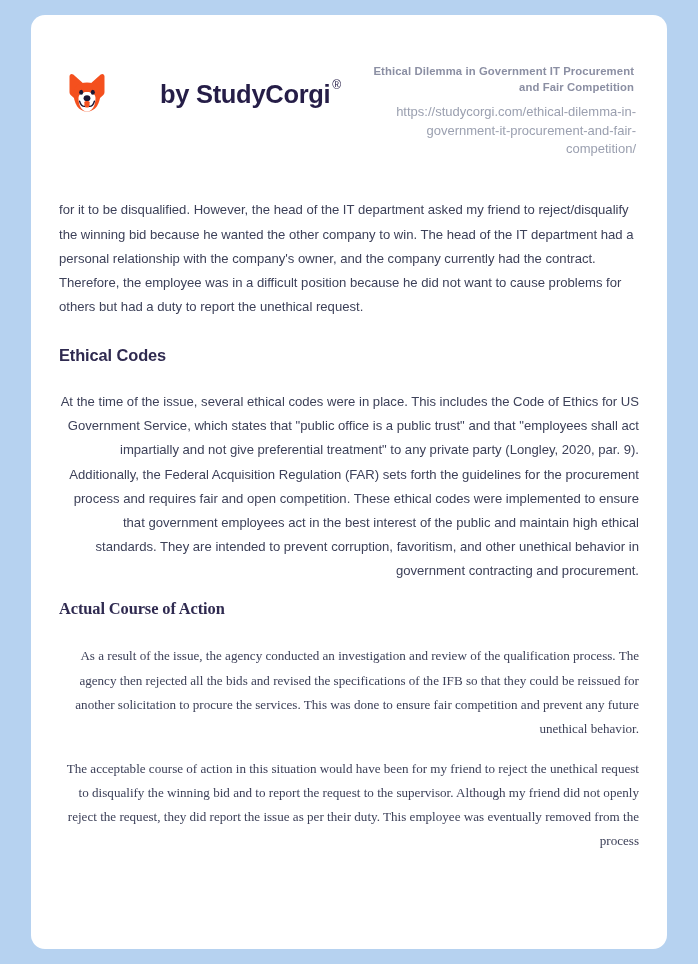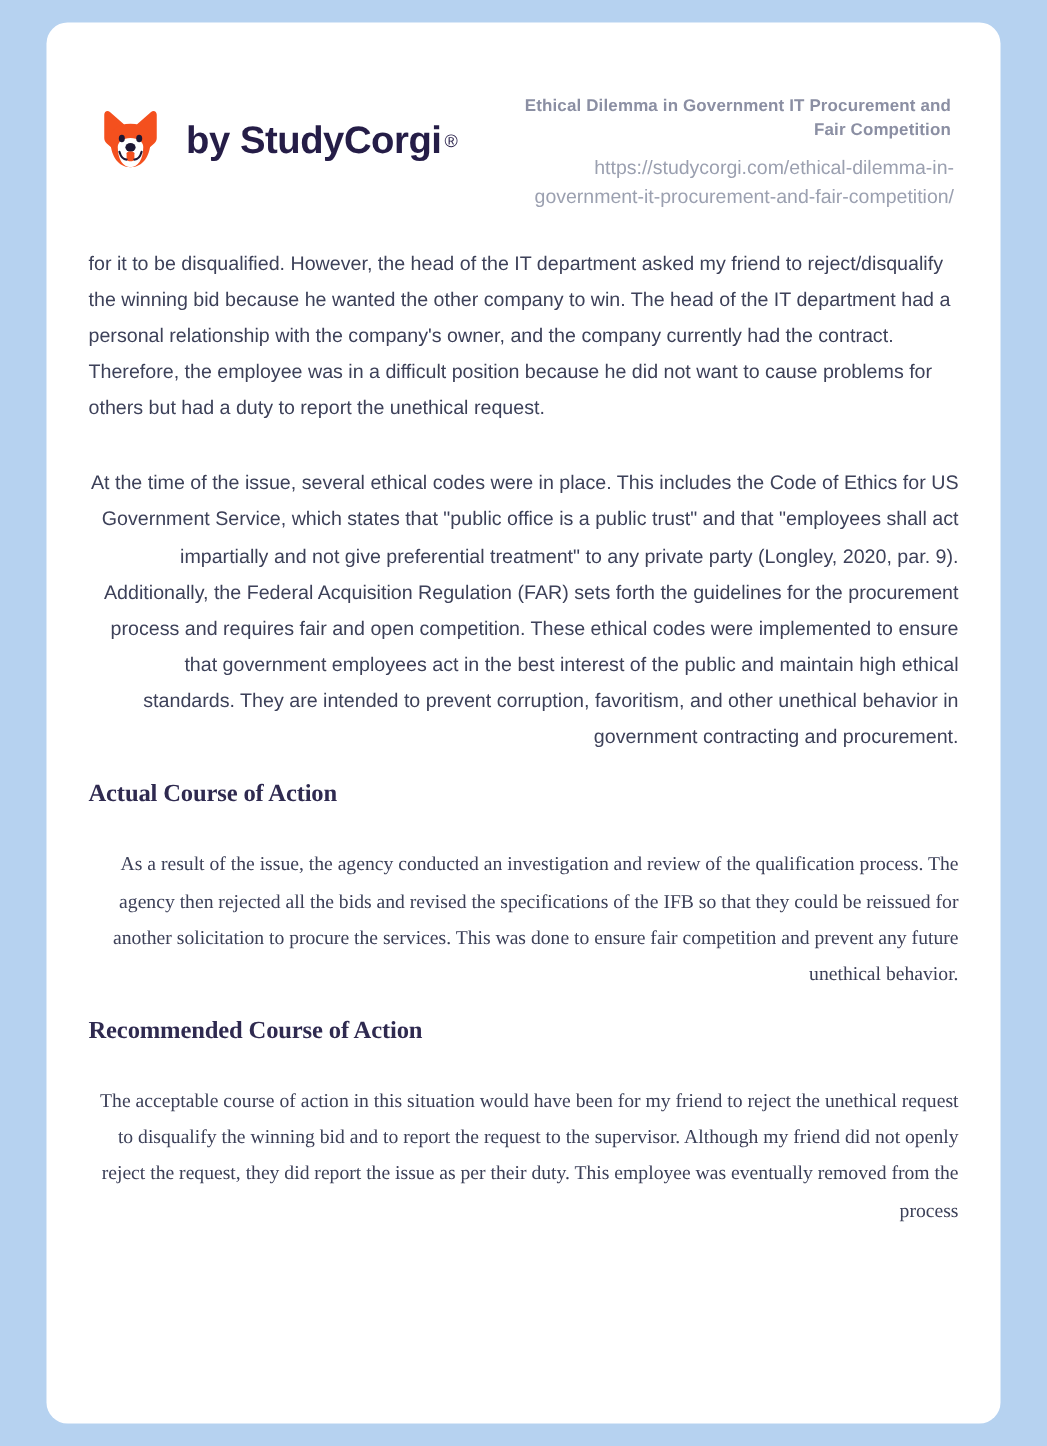--- a/index.html
+++ b/index.html
@@ -44,27 +44,28 @@
 
   .brand-mark {
     width: 50px;
     height: 50px;
     flex: 0 0 auto;
     display: block;
   }
 
   .brand-word {
     display: flex;
-    align-items: center;
+    align-items: flex-start;
     font-size: 25.5px;
     font-weight: bold;
     color: #251d47;
     letter-spacing: -0.3px;
     line-height: 1;
     white-space: nowrap;
+    margin-left: 36px;
   }
   .brand-reg {
     font-size: 12px;
     font-weight: normal;
     color: #251d47;
     margin-left: 2px;
     margin-top: -3px;
   }
 
   .header-meta {
@@ -87,21 +88,21 @@
     font-weight: normal;
     color: #9ba0b0;
     line-height: 1.42;
     margin: 0;
     word-break: break-word;
   }
 
   
   .doc-body {
     padding: 0 28px 0 28px;
-    margin-top: 24px;
+    margin-top: 40px;
   }
 
   .doc-body p {
     font-size: 13.1px;
     line-height: 1.84;
     color: #3d4159;
     margin: 0 0 26px 0;
     text-align: left;
   }
 
@@ -147,28 +148,28 @@
       <div class="doc-url">https://studycorgi.com/ethical-dilemma-in-government-it-procurement-and-fair-competition/</div>
     </div>
 
   </div>
 
   <div class="doc-body">
 
     <p>for it to be disqualified. However, the head of the IT department asked my friend to reject/disqualify the winning bid because he wanted the other company to win. The head of the IT department had a personal relationship with the company's owner, and the company currently had the contract. Therefore, the employee was in a difficult position because he did not want to cause problems for others but had a duty to report the unethical request.</p>
 
     <div class="section">
+      <h2>Ethical Codes</h2>
       <p>At the time of the issue, several ethical codes were in place. This includes the Code of Ethics for US Government Service, which states that "public office is a public trust" and that "employees shall act impartially and not give preferential treatment" to any private party (Longley, 2020, par. 9). Additionally, the Federal Acquisition Regulation (FAR) sets forth the guidelines for the procurement process and requires fair and open competition. These ethical codes were implemented to ensure that government employees act in the best interest of the public and maintain high ethical standards. They are intended to prevent corruption, favoritism, and other unethical behavior in government contracting and procurement.</p>
     </div>
 
     <div class="section">
       <h2>Actual Course of Action</h2>
       <p>As a result of the issue, the agency conducted an investigation and review of the qualification process. The agency then rejected all the bids and revised the specifications of the IFB so that they could be reissued for another solicitation to procure the services. This was done to ensure fair competition and prevent any future unethical behavior.</p>
     </div>
 
     <div class="section">
-      <h2>Recommended Course of Action</h2>
       <p>The acceptable course of action in this situation would have been for my friend to reject the unethical request to disqualify the winning bid and to report the request to the supervisor. Although my friend did not openly reject the request, they did report the issue as per their duty. This employee was eventually removed from the process</p>
     </div>
 
   </div>
 
 </div>
 
 </body></html>

